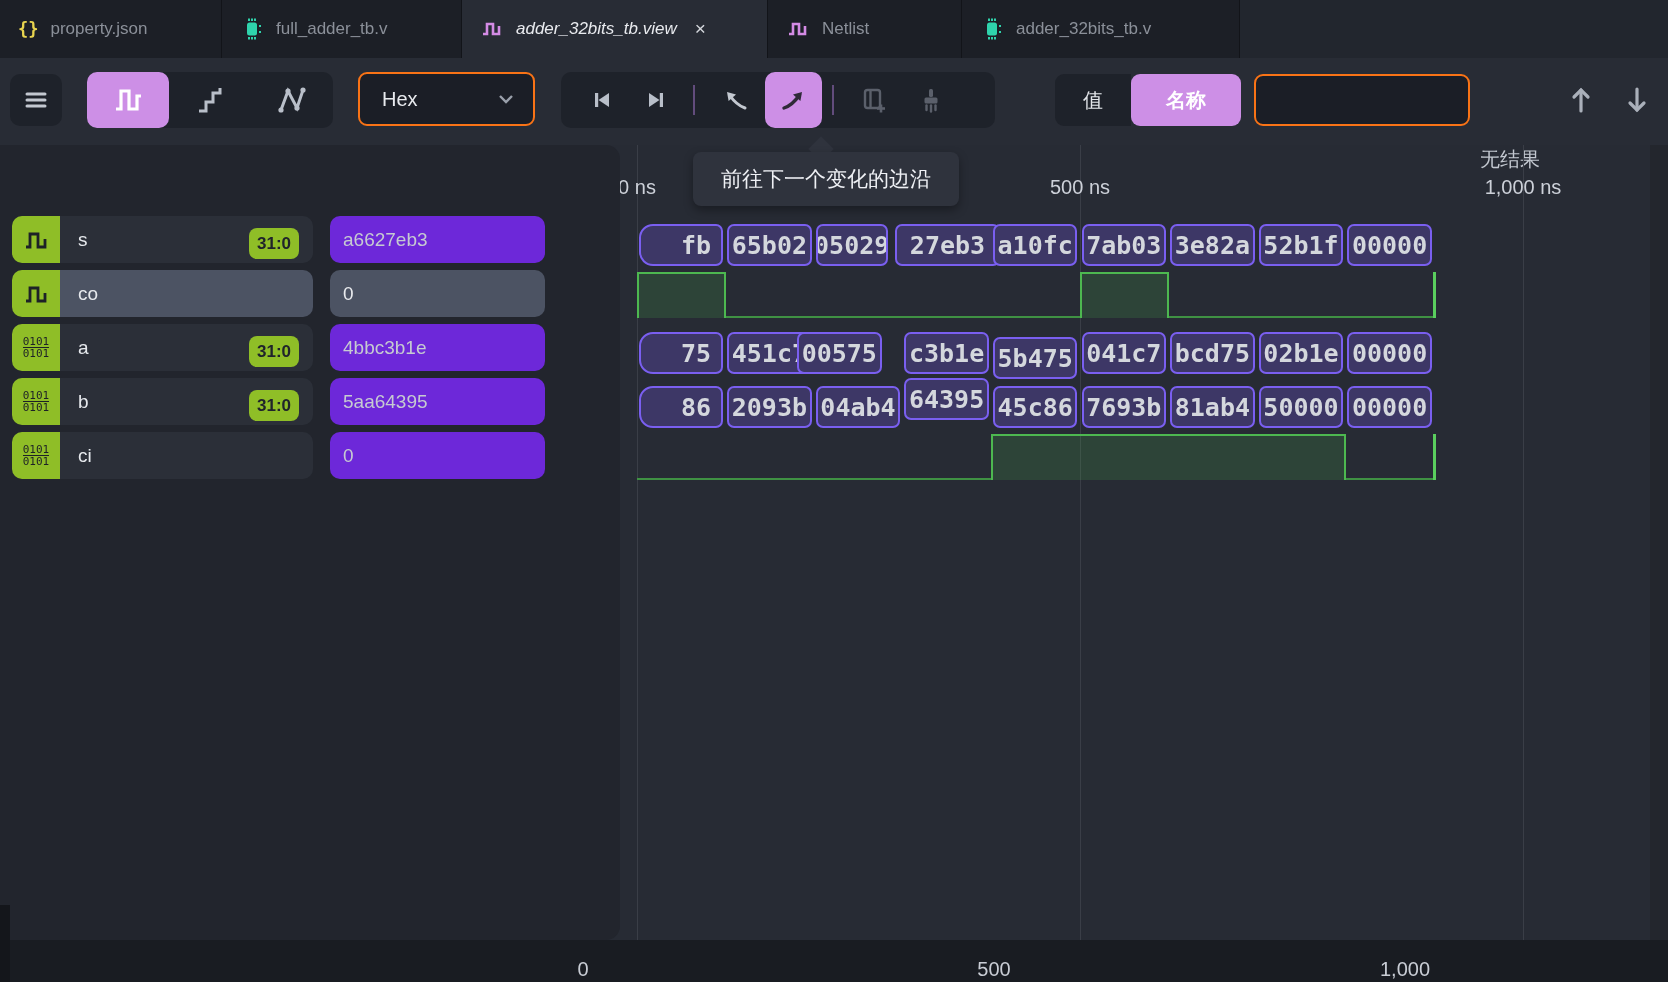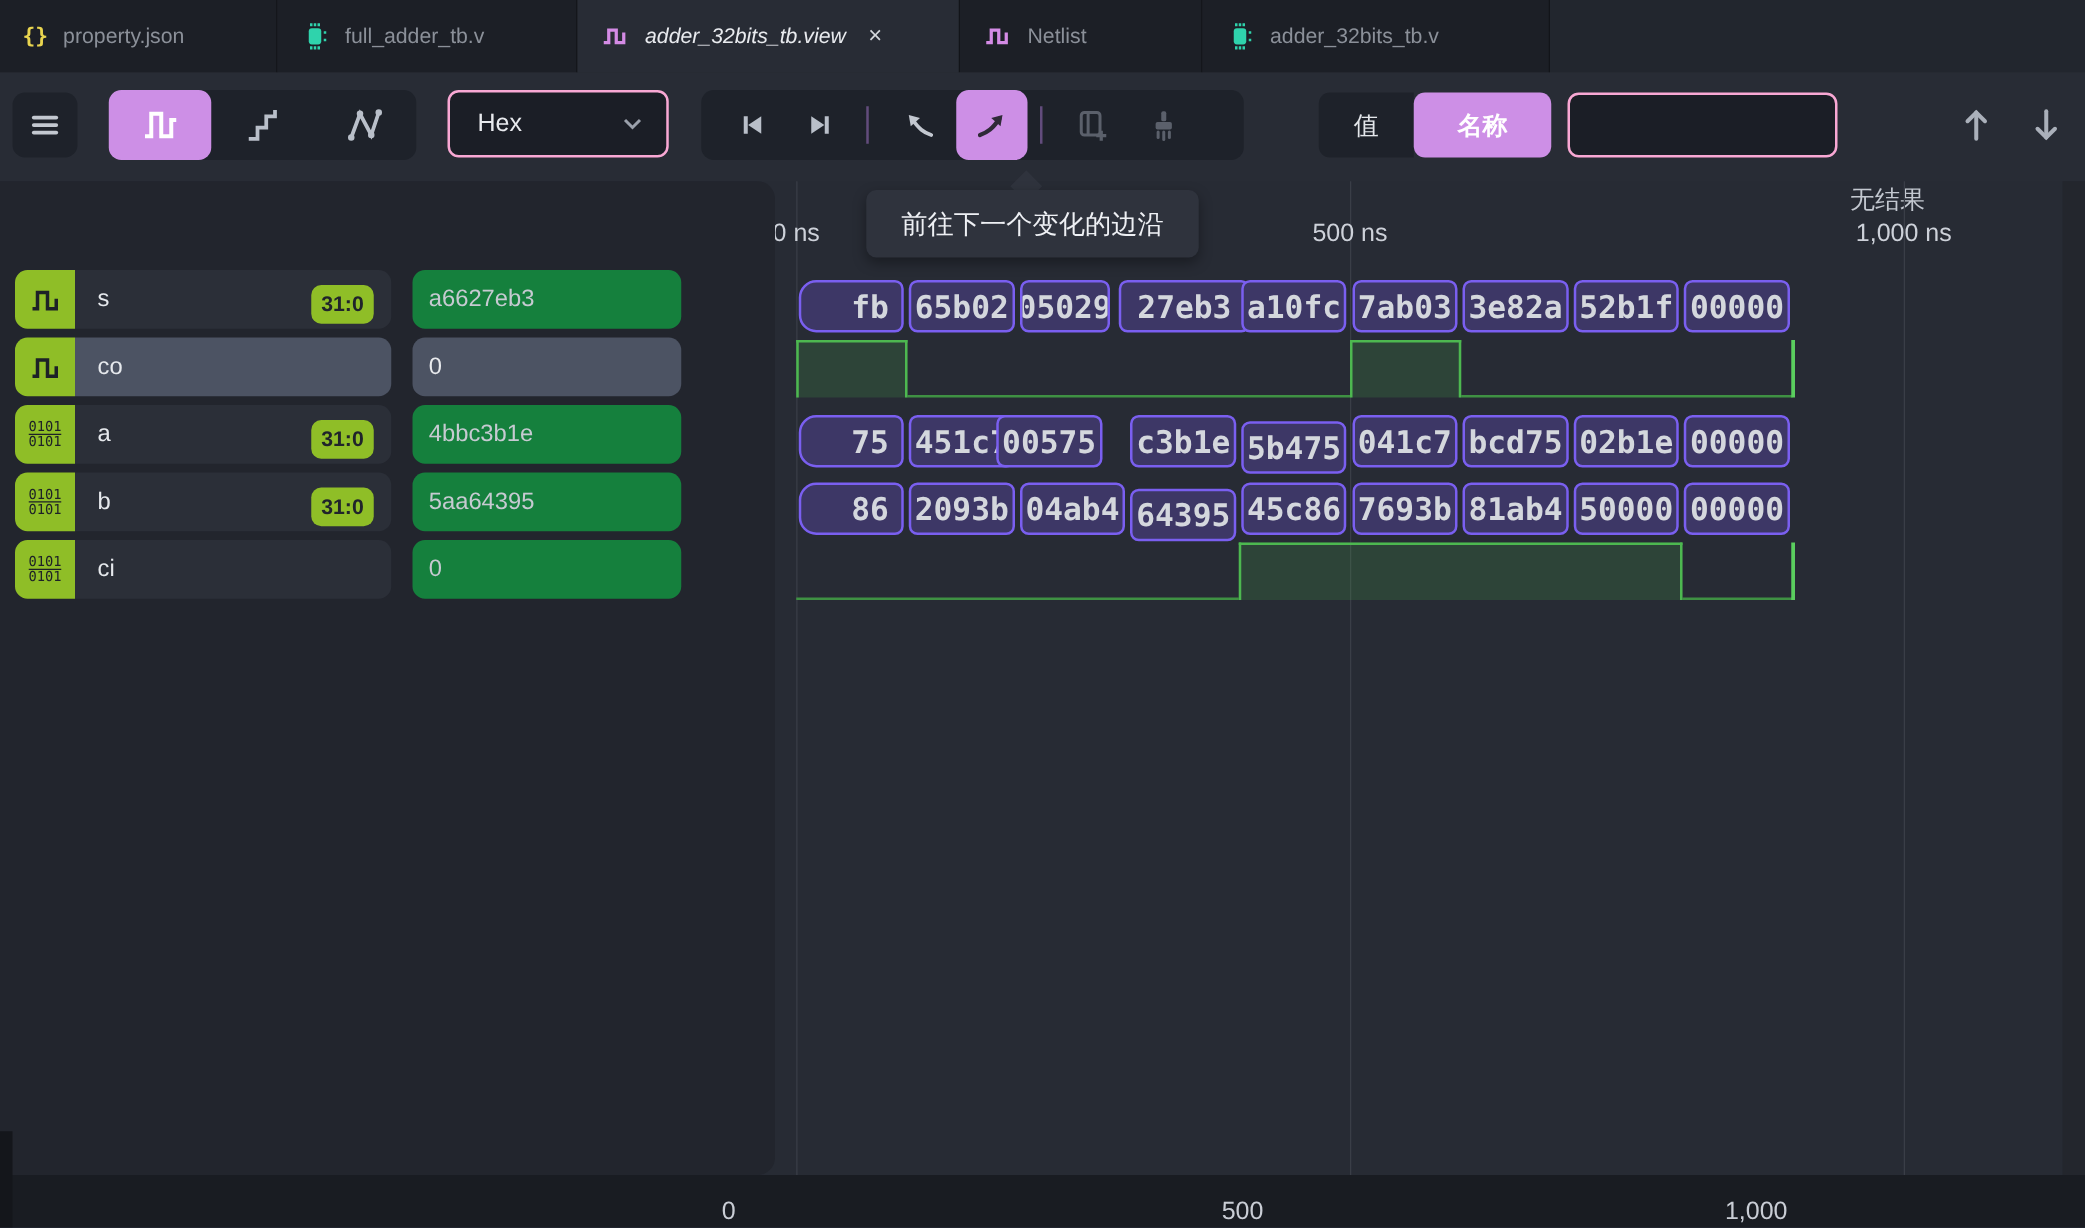--- a/index.html
+++ b/index.html
@@ -19,21 +19,21 @@
   .braces { color:#e8d44f; font-weight:bold; font-size:17px; font-family:"DejaVu Sans Mono",monospace; }
 
   
   #toolbar { position:absolute; left:0; top:58px; width:1668px; height:87px; background:#282c35; }
   .tbtn { position:absolute; background:#1e222a; border-radius:10px; display:flex;
           align-items:center; justify-content:center; cursor:pointer; }
   .grp { position:absolute; background:#1e222a; border-radius:10px; display:flex; align-items:center; }
   .gcell { width:82px; height:56px; display:flex; align-items:center; justify-content:center; cursor:pointer; }
   .gcell.active { background:#cd8fe6; border-radius:10px; }
   .navdiv { width:2px; height:30px; background:#9b6fc0; opacity:.55; margin:0 10px; }
-  .outlined { position:absolute; border:2px solid #f9a8d4; background:#1b1e26; border-radius:9px; }
+  .outlined { position:absolute; border:2px solid #f97316; background:#1b1e26; border-radius:9px; }
   .seg-dark { position:absolute; background:#1e222a; border-radius:9px 0 0 9px; color:#e4e7eb;
               font-size:20px; display:flex; align-items:center; justify-content:center; cursor:pointer; }
   .seg-purple { position:absolute; background:#cd8fe6; border-radius:9px; color:#ffffff;
               font-size:20px; font-weight:bold; display:flex; align-items:center; justify-content:center; cursor:pointer; }
   #no-results { position:absolute; left:1480px; top:88px; font-size:20px; color:#c3c8d0; }
 
   
   #tooltip { position:absolute; left:693px; top:152px; width:266px; height:54px; background:#2f333d;
              border-radius:8px; color:#eef0f4; font-size:21px; display:flex; align-items:center;
              justify-content:center; z-index:40; box-shadow:0 4px 10px rgba(0,0,0,.35); }
@@ -45,21 +45,21 @@
            border-radius:0 14px 14px 0; z-index:20; }
   .sig-row { position:absolute; left:0; width:620px; height:47px; cursor:pointer; }
   .sig-icon { position:absolute; left:12px; top:0; width:48px; height:47px; background:#8fbe27;
               border-radius:10px 0 0 10px; display:flex; align-items:center; justify-content:center; }
   .sig-name { position:absolute; left:60px; top:0; width:253px; height:47px; background:#2b2f38;
               border-radius:0 10px 10px 0; display:flex; align-items:center; }
   .sig-name .nm { margin-left:18px; font-size:19px; color:#e6e9ed; }
   .sig-badge { position:absolute; right:14px; top:12px; width:50px; height:31px; background:#8fbe27;
                border-radius:8px; color:#20242b; font-size:17px; font-weight:bold; display:flex;
                align-items:center; justify-content:center; }
-  .sig-val { position:absolute; left:330px; top:0; width:215px; height:47px; background:#15803d;
+  .sig-val { position:absolute; left:330px; top:0; width:215px; height:47px; background:#6d28d9;
              border-radius:10px; display:flex; align-items:center; color:#c6cad1; font-size:19px; }
   .sig-val span { margin-left:13px; }
   .sig-row.selected .sig-name, .sig-row.selected .sig-val { background:#4c5363; }
   .sig-row.selected .sig-val { color:#e8eaed; }
   .bits-glyph { font-family:"DejaVu Sans Mono",monospace; font-size:11px; font-weight:normal;
                 color:#1d2127; line-height:11px; text-align:center; }
   .bits-glyph .b2 { border-top:1.5px solid #1d2127; display:block; }
 
   
   #wavearea { position:absolute; left:0; top:145px; width:1668px; height:795px; z-index:5; }
@@ -329,21 +329,21 @@
       </div>
       <div class="bus-seg first" style="left: 638.5px; top: 241px; width: 84.6px; height: 42px;">
         <span>86</span>
       </div>
       <div class="bus-seg" style="left: 727.1px; top: 241px; width: 84.6px; height: 42px;">
         <span>2093b</span>
       </div>
       <div class="bus-seg" style="left: 815.7px; top: 241px; width: 84.6px; height: 42px;">
         <span>04ab4</span>
       </div>
-      <div class="bus-seg" style="left: 904.3px; top: 246px; width: 84.6px; height: 42px;">
+      <div class="bus-seg" style="left: 904.3px; top: 233px; width: 84.6px; height: 42px;">
         <span>64395</span>
       </div>
       <div class="bus-seg" style="left: 992.9px; top: 241px; width: 84.6px; height: 42px;">
         <span>45c86</span>
       </div>
       <div class="bus-seg" style="left: 1081.5px; top: 241px; width: 84.6px; height: 42px;">
         <span>7693b</span>
       </div>
       <div class="bus-seg" style="left: 1170.1px; top: 241px; width: 84.6px; height: 42px;">
         <span>81ab4</span>

